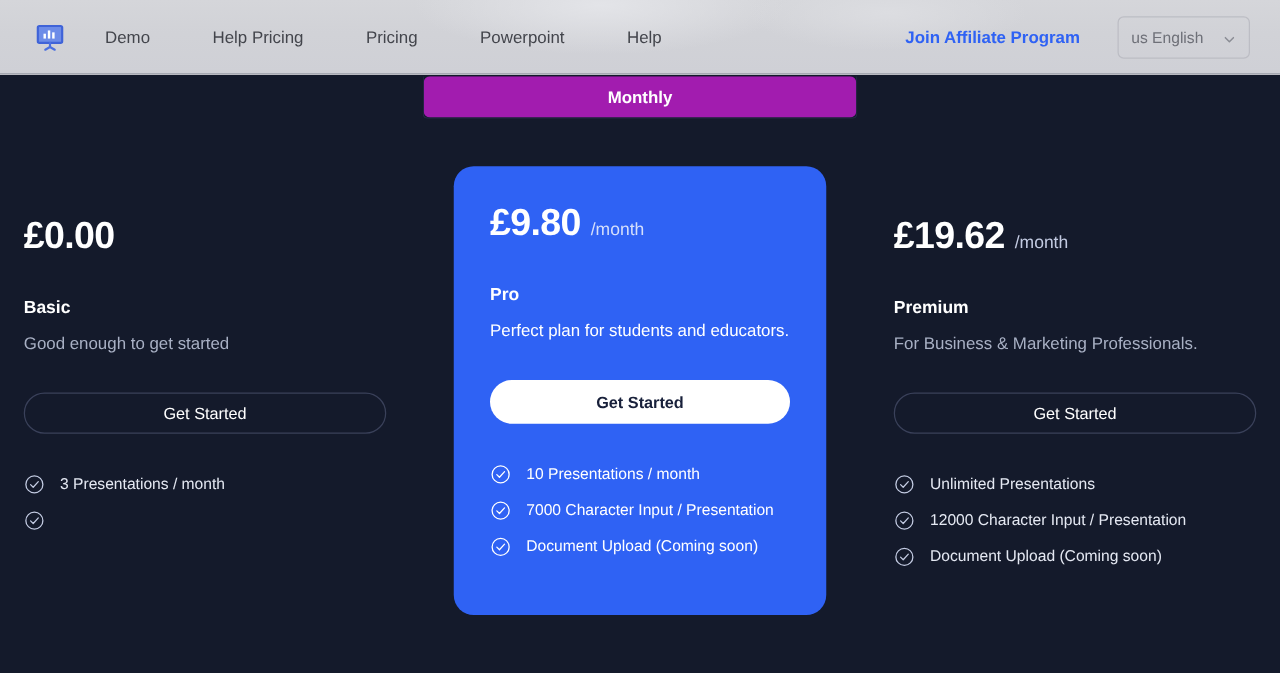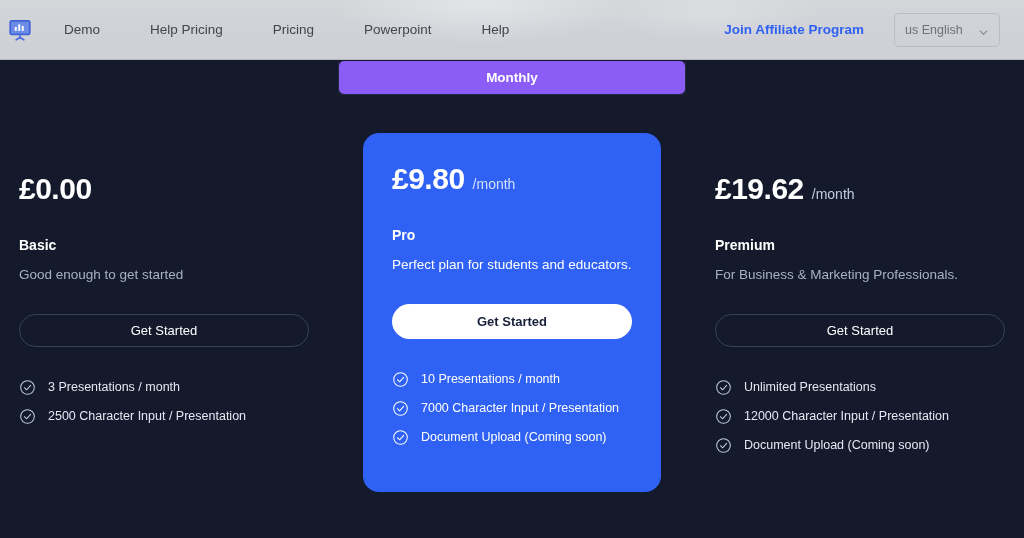--- a/index.html
+++ b/index.html
@@ -12,21 +12,21 @@
 
   
   .header {
     position:relative;
     height:60px;
     width:100%;
     background:linear-gradient(180deg,#d5d6da 0%, #d1d2d7 45%, #cfd0d6 100%);
     border-bottom:1px solid #b9bac1;
     display:flex;
     align-items:center;
-    padding:0 24px 0 4px;
+    padding:0 24px 0 24px;
     overflow:hidden;
   }
   .header::before {
     content:"";
     position:absolute;
     top:-36px; left:330px;
     width:300px; height:80px;
     background:radial-gradient(ellipse at center,#e3e4e8 0%, rgba(227,228,232,0) 70%);
     pointer-events:none;
   }
@@ -101,21 +101,21 @@
     flex:1;
     display:flex; align-items:center; justify-content:center;
     font-size:13.5px;
     color:#ffffff;
     background:transparent;
     cursor:pointer;
     border:none;
     font-family:"Liberation Sans", sans-serif;
   }
   .toggle-btn.active {
-    background:#8b5cf6;
+    background:#a21caf;
     border-radius:5px;
     font-weight:bold;
   }
 
   
   .pricing {
     display:flex;
     justify-content:center;
     align-items:flex-start;
     gap:50px;
@@ -258,21 +258,20 @@
           </span>
           <span class="feature-text">3 Presentations / month</span>
         </li>
         <li class="feature">
           <span class="check">
             <svg viewBox="0 0 20 20" width="17" height="17" fill="none" stroke="#c3cbe2" stroke-width="1.2" stroke-linecap="round" stroke-linejoin="round">
               <circle cx="10" cy="10" r="8"></circle>
                 <polyline points="6.4,10.2 8.9,12.7 13.7,7.4"></polyline>
             </svg>
           </span>
-          <span class="feature-text">2500 Character Input / Presentation</span>
         </li>
       </ul>
     </div>
   </div>
 
   <div class="card featured">
     <div class="card-inner">
       <div class="price-row">
         <span class="price">£9.80</span>
         <span class="period">/month</span>

